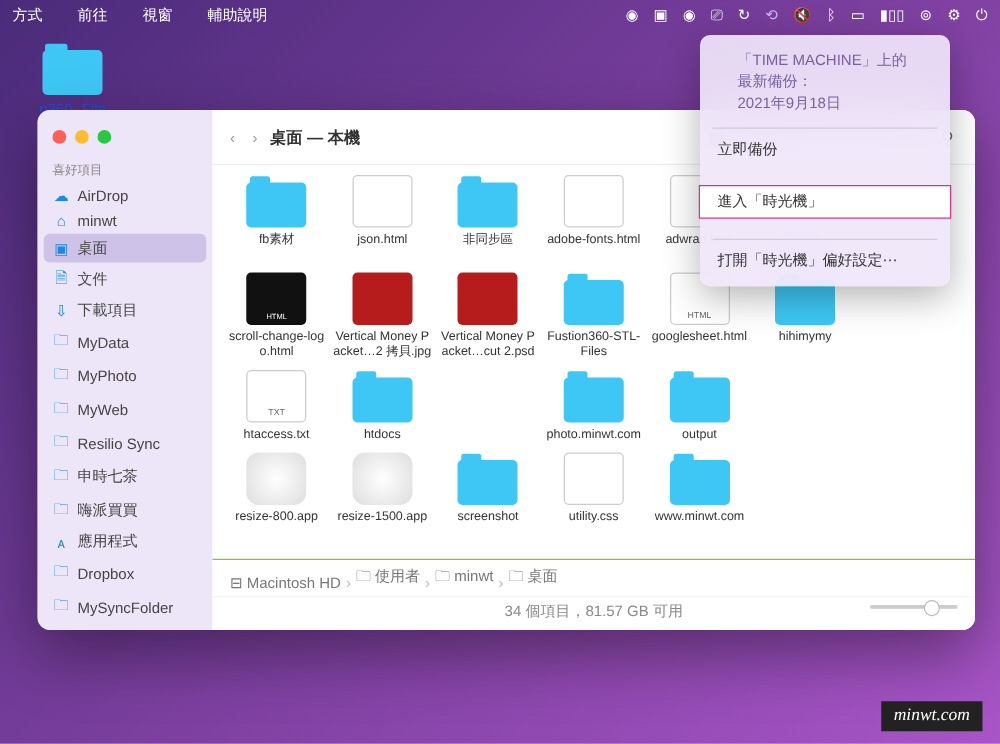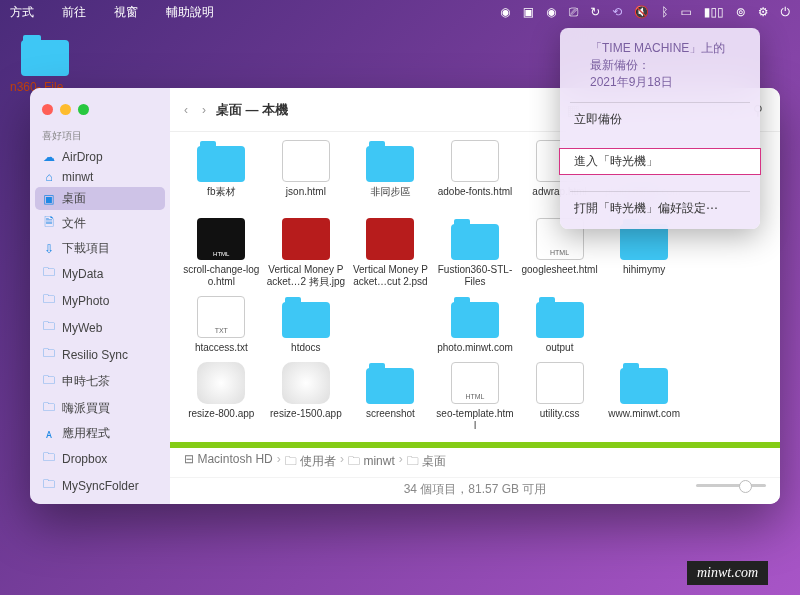--- a/index.html
+++ b/index.html
@@ -1,21 +1,21 @@
 <!DOCTYPE html>
 <html><head>
 <meta charset="utf-8">
 <style>
 *{margin:0;padding:0;box-sizing:border-box;font-family:-apple-system,"SF Pro","PingFang TC",sans-serif;font-size:12px}
 body{width:800px;height:595px;background:linear-gradient(135deg,#4a2b7a,#7b3f9e,#a855c7);position:relative;overflow:hidden}
 .menubar{height:24px;display:flex;align-items:center;padding:0 10px;color:#fff;justify-content:space-between}
 .menubar-left{display:flex;gap:28px}
 .menubar-left span{cursor:default}
 .menubar-right{display:flex;gap:12px;align-items:center;font-size:13px}
-.desk-icon{position:absolute;top:40px;left:10px;width:70px;text-align:left;color:#c2410c}
+.desk-icon{position:absolute;top:40px;left:23px;width:70px;text-align:center;color:#1d4ed8}
 .desk-icon .folder{width:48px;height:36px;margin:0 auto 4px;background:#3ec7f5;border-radius:4px;position:relative}
 .desk-icon .folder:before{content:"";position:absolute;top:-5px;left:2px;width:18px;height:6px;background:#3ec7f5;border-radius:2px 2px 0 0}
 .dropdown{position:absolute;top:28px;right:40px;width:200px;background:rgba(240,230,250,.92);border-radius:8px;box-shadow:0 8px 30px rgba(0,0,0,.3);padding:8px 0;z-index:100;backdrop-filter:blur(20px)}
 .dropdown-header{padding:4px 30px 8px;color:#7a5fa0;font-size:11px;line-height:1.4}
 .dropdown-item{padding:4px 14px;color:#333;cursor:default}
 .dropdown-item.selected{background:#fff;border:1.5px solid #d63384;margin:16px -1px}
 .dropdown hr{border:0;border-top:1px solid rgba(0,0,0,.12);margin:4px 10px}
 .finder{position:absolute;top:88px;left:30px;width:750px;height:416px;background:#fff;border-radius:10px;box-shadow:0 20px 50px rgba(0,0,0,.4);display:flex;overflow:hidden}
 .fsidebar{width:140px;background:rgba(230,220,245,.7);padding:8px 0;overflow:hidden}
 .traffic{display:flex;gap:7px;padding:8px 12px 10px}
@@ -34,26 +34,26 @@
 .grid{flex:1;overflow:auto;padding:6px 10px;display:grid;grid-template-columns:repeat(7,1fr);gap:4px 2px;align-content:start}
 .file{display:flex;flex-direction:column;align-items:center;text-align:center;padding:2px}
 .file .thumb{width:48px;height:42px;margin-bottom:4px;display:flex;align-items:center;justify-content:center;font-size:8px;border-radius:4px}
 .thumb.folder{background:#3ec7f5;position:relative;height:36px;margin-top:6px}
 .thumb.folder:before{content:"";position:absolute;top:-5px;left:3px;width:16px;height:6px;background:#3ec7f5;border-radius:2px 2px 0 0}
 .thumb.doc{background:#fff;border:1px solid #ccc;color:#666;font-size:7px;display:flex;align-items:flex-end;justify-content:center;padding-bottom:3px}
 .thumb.black{background:#111;color:#fff;font-size:6px;display:flex;align-items:flex-end;justify-content:center;padding-bottom:3px}
 .thumb.red{background:#b71c1c}
 .thumb.app{background:radial-gradient(circle,#fff,#ddd);border-radius:10px}
 .file .name{font-size:10px;color:#333;line-height:1.2;max-width:84px;word-break:break-all}
-.pathbar{padding:4px 14px;font-size:10px;color:#777;display:flex;gap:4px;align-items:flex-start;border-top:6px solid #84cc16}
+.pathbar{padding:4px 14px;font-size:10px;color:#777;display:flex;gap:4px;align-items:flex-end;border-top:1px solid #84cc16}
 .pathbar .sep{color:#bbb}
 .status{padding:3px 14px 6px;font-size:10px;color:#888;text-align:center;border-top:1px solid #f3f3f3;position:relative}
 .status .slider{position:absolute;right:14px;top:6px;width:70px;height:3px;background:#ccc;border-radius:2px}
 .status .slider:after{content:"";position:absolute;right:14px;top:-4px;width:11px;height:11px;background:#fff;border:1px solid #bbb;border-radius:50%}
-.watermark{position:absolute;bottom:10px;right:32px;background:#222;color:#fff;padding:4px 10px;font-family:cursive;font-size:14px;font-style:italic}
+.watermark{position:absolute;bottom:10px;right:14px;background:#222;color:#fff;padding:4px 10px;font-family:cursive;font-size:14px;font-style:italic}
 </style>
 </head>
 <body>
 
 <div class="menubar">
   <div class="menubar-left" id="ml">
       <span>方式</span>
       <span>前往</span>
       <span>視窗</span>
       <span>輔助說明</span>
@@ -254,24 +254,20 @@
         </div>
         <div class="file">
           <div class="thumb app"></div>
           <div class="name">resize-1500.app</div>
         </div>
         <div class="file">
           <div class="thumb folder"></div>
           <div class="name">screenshot</div>
         </div>
         <div class="file">
-          <div class="thumb doc">HTML</div>
-          <div class="name">seo-template.html</div>
-        </div>
-        <div class="file">
           <div class="thumb doc"></div>
           <div class="name">utility.css</div>
         </div>
         <div class="file">
           <div class="thumb folder"></div>
           <div class="name">www.minwt.com</div>
         </div>
       </div>
     <div class="pathbar" id="pathbar">
         <span>⊟ Macintosh HD</span>

